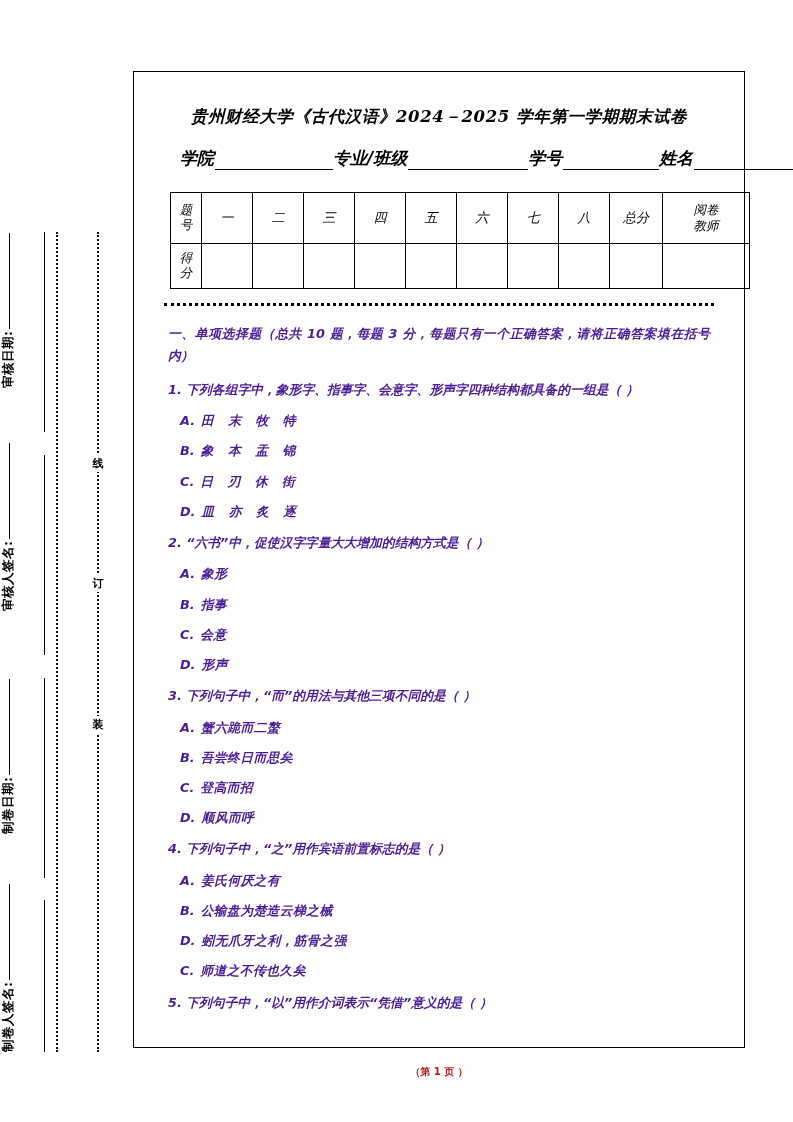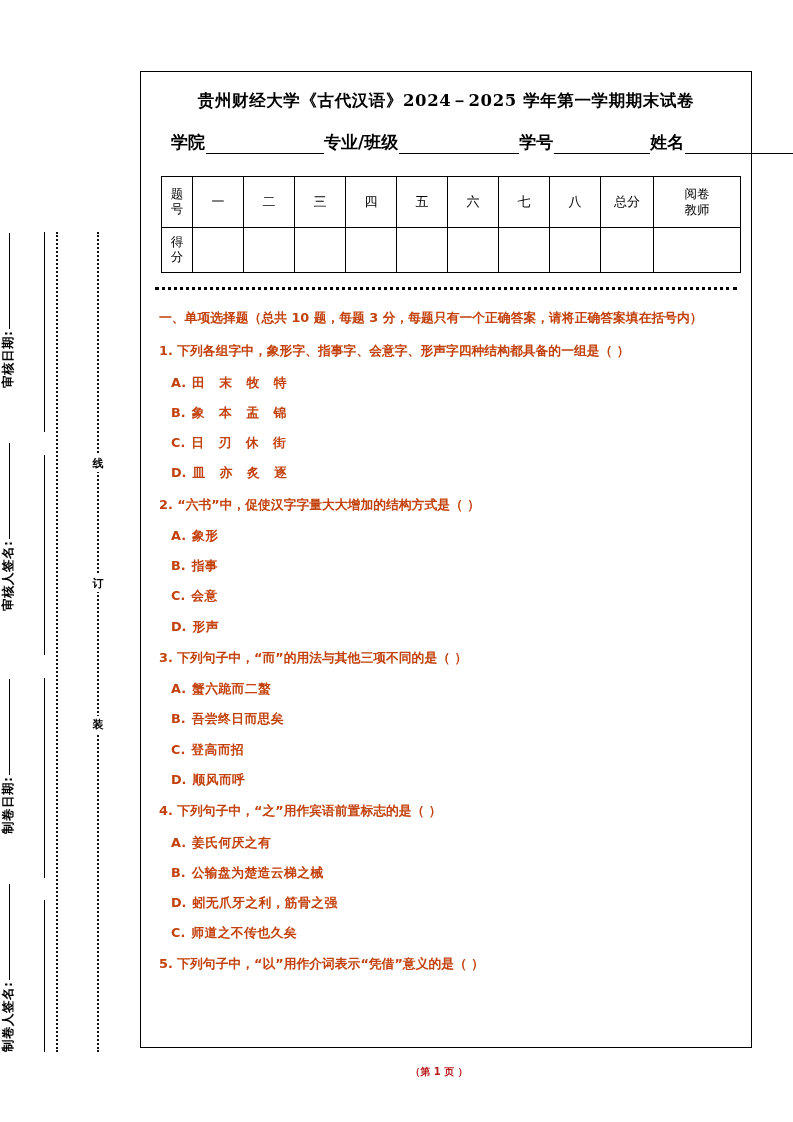--- a/index.html
+++ b/index.html
@@ -86,27 +86,28 @@
     font-weight: bold;
     background: #ffffff;
     padding: 3px 0;
     color: #000;
     line-height: 1;
   }
 
   
   #sheet-frame {
     position: absolute;
-    left: 140px;
+    left: 133px;
     top: 71px;
     width: 612px;
     height: 977px;
     border: 1.6px solid #000;
     box-sizing: border-box;
-    padding: 0;
+    padding: 16px;
+    font-style: italic;
   }
 
   #paper-title {
     margin: 18px 0 0 0;
     text-align: center;
     font-family: "DejaVu Serif", serif;
     font-size: 16.5px;
     font-weight: bold;
     letter-spacing: 0.6px;
     white-space: nowrap;
@@ -179,21 +180,21 @@
   #section-separator {
     margin: 14px 14px 0 14px;
     border-top: 3px dotted #000;
     height: 0;
   }
 
   
   #question-body {
     margin: 17px 18px 0 18px;
     font-family: "DejaVu Sans", sans-serif;
-    color: #c2410c;
+    color: #4c1d95;
   }
   .section-heading {
     font-size: 12.8px;
     line-height: 1.75;
     font-weight: bold;
     margin-bottom: 9px;
     text-align: justify;
   }
   .question-stem {
     font-size: 12.8px;

